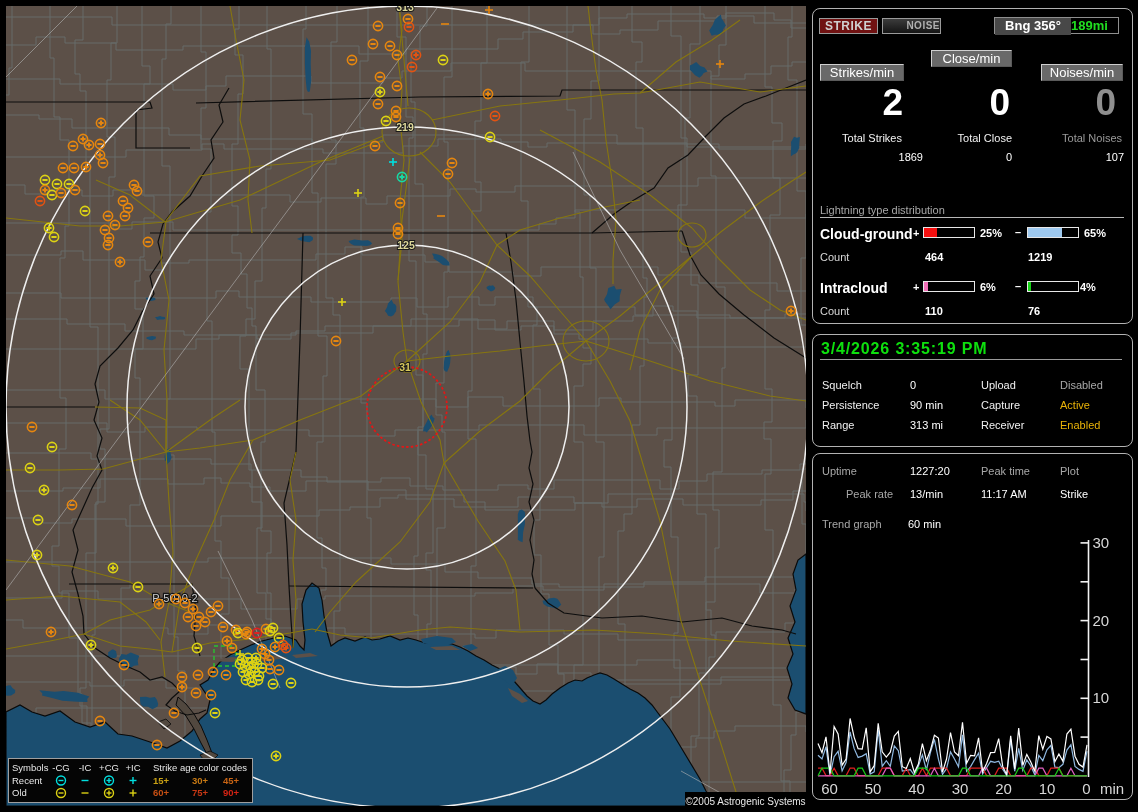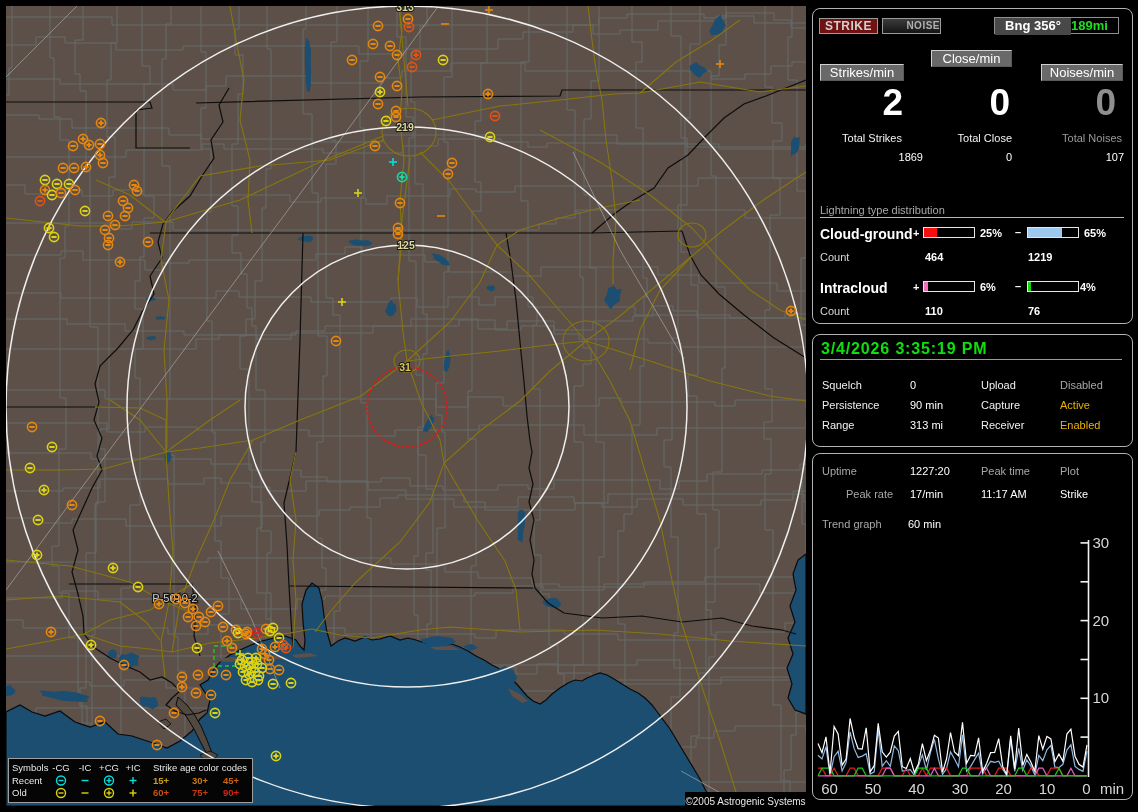--- a/index.html
+++ b/index.html
@@ -891,21 +891,21 @@
 <div class="t" style="left:822px;top:418px;color:#f0f0f0;">Range</div>
 <div class="t" style="left:910px;top:418px;">313 mi</div>
 <div class="t" style="left:981px;top:418px;color:#f0f0f0;">Receiver</div>
 <div class="t green" style="left:1060px;top:418px;">Enabled</div>
 <div class="box" style="left:812px;top:453px;width:319px;height:345px;"></div>
 <div class="t gray" style="left:822px;top:464px;">Uptime</div>
 <div class="t" style="left:910px;top:464px;">1227:20</div>
 <div class="t gray" style="left:981px;top:464px;">Peak time</div>
 <div class="t gray" style="left:1060px;top:464px;text-align:center;">Plot</div>
 <div class="t gray" style="left:822px;top:487px;margin-left:24px;">Peak rate</div>
-<div class="t" style="left:910px;top:487px;">17/min</div>
+<div class="t" style="left:910px;top:487px;">13/min</div>
 <div class="t" style="left:981px;top:487px;">11:17 AM</div>
 <div class="t" style="left:1060px;top:487px;">Strike</div>
 <div class="t gray" style="left:822px;top:517px;">Trend graph</div>
 <div class="t" style="left:908px;top:517px;">60 min</div>
 <div class="abs" style="left:812px;top:533px;width:321px;height:265px;"><svg id="graph" width="321" height="265" viewBox="812 533 321 265">
       <polyline points="818.0,755.2 822.0,759.0 826.0,746.8 830.0,775.6 834.1,756.7 838.1,751.3 842.1,770.8 846.1,762.5 850.1,731.9 854.1,748.4 858.1,757.4 862.2,756.1 866.2,753.7 870.2,774.1 874.2,771.8 878.2,729.5 882.2,766.3 886.3,760.7 890.3,766.3 894.3,745.8 898.3,750.7 902.3,771.0 906.3,770.3 910.3,769.6 914.4,775.3 918.4,766.0 922.4,754.8 926.4,770.0 930.4,752.5 934.4,739.3 938.4,759.2 942.5,774.4 946.5,768.7 950.5,751.9 954.5,759.0 958.5,766.8 962.5,734.8 966.6,771.3 970.6,766.6 974.6,759.6 978.6,753.1 982.6,774.0 986.6,767.6 990.6,761.3 994.7,762.4 998.7,761.2 1002.7,769.1 1006.7,775.5 1010.7,739.0 1014.7,771.3 1018.7,748.3 1022.8,770.4 1026.8,759.9 1030.8,765.9 1034.8,774.8 1038.8,755.4 1042.8,760.7 1046.9,749.8 1050.9,745.4 1054.9,767.1 1058.9,767.6 1062.9,764.3 1066.9,750.1 1070.9,744.7 1075.0,766.4 1079.0,769.4 1083.0,771.3 1087.0,751.1" fill="none" stroke="#8fb8e0" stroke-width="1.2"></polyline>
       <polyline points="818.0,768.2 822.0,768.2 826.0,775.6 830.0,775.6 834.1,768.2 838.1,775.6 842.1,775.6 846.1,775.6 850.1,768.2 854.1,768.2 858.1,775.6 862.2,775.6 866.2,775.6 870.2,775.6 874.2,775.6 878.2,775.6 882.2,768.2 886.3,768.2 890.3,768.2 894.3,775.6 898.3,775.6 902.3,775.6 906.3,768.2 910.3,775.6 914.4,775.6 918.4,775.6 922.4,768.2 926.4,775.6 930.4,768.2 934.4,768.2 938.4,768.2 942.5,768.2 946.5,768.2 950.5,775.6 954.5,775.6 958.5,775.6 962.5,775.6 966.6,775.6 970.6,768.2 974.6,768.2 978.6,768.2 982.6,768.2 986.6,775.6 990.6,775.6 994.7,775.6 998.7,768.2 1002.7,768.2 1006.7,768.2 1010.7,775.6 1014.7,775.6 1018.7,775.6 1022.8,775.6 1026.8,775.6 1030.8,768.2 1034.8,768.2 1038.8,775.6 1042.8,775.6 1046.9,775.6 1050.9,768.2 1054.9,768.2 1058.9,768.2 1062.9,775.6 1066.9,775.6 1070.9,775.6 1075.0,775.6 1079.0,775.6 1083.0,775.6 1087.0,775.6" fill="none" stroke="#e02020" stroke-width="1.2"></polyline>
       <polyline points="818.0,775.8 822.0,775.8 826.0,775.8 830.0,775.8 834.1,775.8 838.1,775.8 842.1,775.8 846.1,775.8 850.1,775.8 854.1,775.8 858.1,775.8 862.2,775.8 866.2,775.8 870.2,775.8 874.2,775.8 878.2,775.8 882.2,775.8 886.3,768.2 890.3,768.2 894.3,775.8 898.3,775.8 902.3,775.8 906.3,775.8 910.3,775.8 914.4,775.8 918.4,775.8 922.4,775.8 926.4,775.8 930.4,775.8 934.4,768.2 938.4,775.8 942.5,775.8 946.5,775.8 950.5,775.8 954.5,775.8 958.5,775.8 962.5,775.8 966.6,775.8 970.6,775.8 974.6,775.8 978.6,775.8 982.6,768.2 986.6,768.2 990.6,775.8 994.7,775.8 998.7,775.8 1002.7,775.8 1006.7,775.8 1010.7,775.8 1014.7,775.8 1018.7,775.8 1022.8,775.8 1026.8,775.8 1030.8,775.8 1034.8,775.8 1038.8,768.2 1042.8,768.2 1046.9,775.8 1050.9,775.8 1054.9,775.8 1058.9,775.8 1062.9,775.8 1066.9,775.8 1070.9,768.2 1075.0,775.8 1079.0,775.8 1083.0,775.8 1087.0,775.8" fill="none" stroke="#e060c0" stroke-width="1.2"></polyline>
       <polyline points="818.0,775.8 822.0,768.2 826.0,768.2 830.0,768.2 834.1,775.8 838.1,775.8 842.1,775.8 846.1,775.8 850.1,775.8 854.1,775.8 858.1,768.2 862.2,768.2 866.2,775.8 870.2,775.8 874.2,775.8 878.2,775.8 882.2,775.8 886.3,775.8 890.3,775.8 894.3,775.8 898.3,775.8 902.3,775.8 906.3,775.8 910.3,775.8 914.4,775.8 918.4,768.2 922.4,768.2 926.4,768.2 930.4,775.8 934.4,775.8 938.4,775.8 942.5,775.8 946.5,775.8 950.5,775.8 954.5,775.8 958.5,775.8 962.5,768.2 966.6,768.2 970.6,775.8 974.6,775.8 978.6,775.8 982.6,775.8 986.6,775.8 990.6,775.8 994.7,775.8 998.7,775.8 1002.7,775.8 1006.7,775.8 1010.7,775.8 1014.7,775.8 1018.7,768.2 1022.8,768.2 1026.8,775.8 1030.8,775.8 1034.8,775.8 1038.8,775.8 1042.8,775.8 1046.9,775.8 1050.9,775.8 1054.9,775.8 1058.9,768.2 1062.9,775.8 1066.9,775.8 1070.9,775.8 1075.0,775.8 1079.0,775.8 1083.0,775.8 1087.0,775.8" fill="none" stroke="#18c818" stroke-width="1.2"></polyline>
       <polyline points="818.0,743.4 822.0,752.7 826.0,736.8 830.0,773.4 834.1,726.5 838.1,734.0 842.1,765.2 846.1,759.1 850.1,718.5 854.1,737.1 858.1,748.6 862.2,749.0 866.2,727.8 870.2,771.8 874.2,765.7 878.2,723.4 882.2,751.8 886.3,757.1 890.3,752.2 894.3,736.1 898.3,731.4 902.3,766.7 906.3,768.5 910.3,758.5 914.4,772.6 918.4,764.0 922.4,743.7 926.4,760.8 930.4,750.3 934.4,735.3 938.4,738.0 942.5,772.2 946.5,759.0 950.5,732.5 954.5,752.0 958.5,755.7 962.5,722.4 966.6,763.2 970.6,755.3 974.6,755.8 978.6,737.8 982.6,771.6 986.6,763.4 990.6,752.7 994.7,752.5 998.7,738.7 1002.7,766.4 1006.7,774.7 1010.7,735.7 1014.7,768.9 1018.7,728.1 1022.8,765.4 1026.8,754.4 1030.8,761.9 1034.8,771.6 1038.8,735.6 1042.8,749.1 1046.9,736.4 1050.9,738.9 1054.9,761.7 1058.9,754.0 1062.9,761.3 1066.9,734.0 1070.9,729.2 1075.0,756.2 1079.0,764.3 1083.0,767.1 1087.0,744.9" fill="none" stroke="#ffffff" stroke-width="1.2"></polyline>

